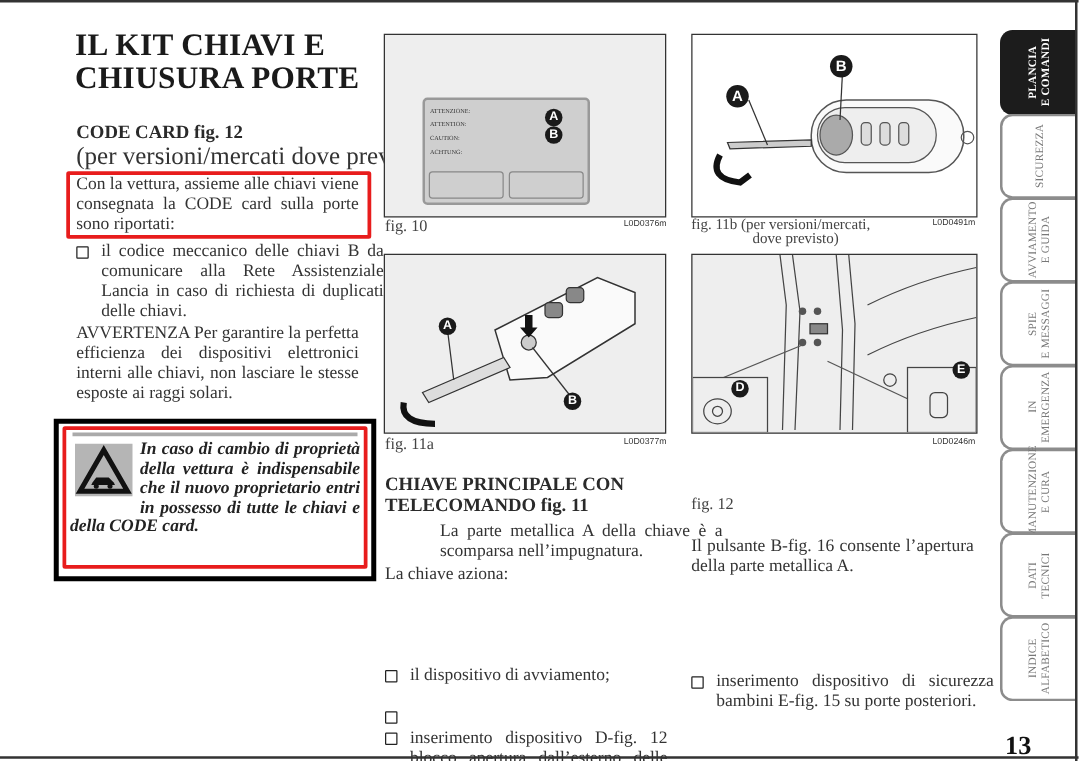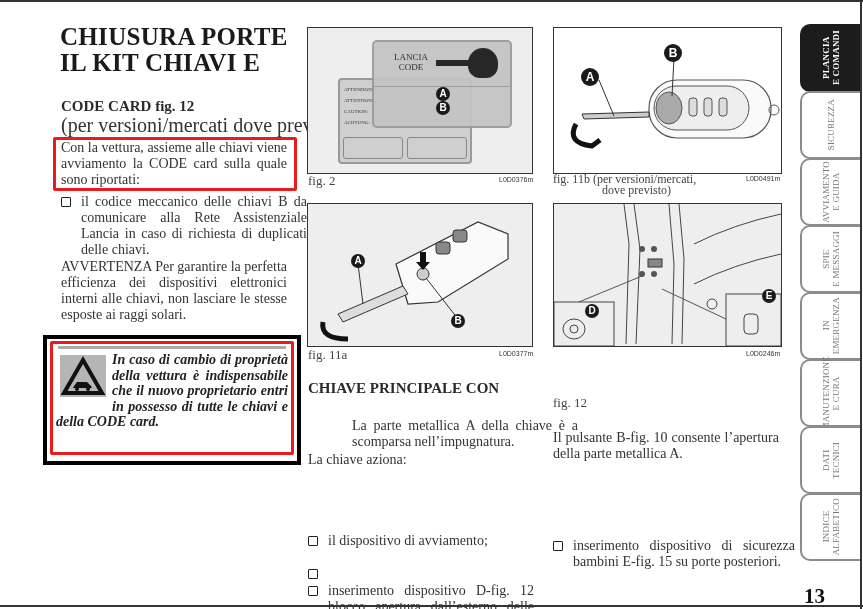--- a/index.html
+++ b/index.html
@@ -44,29 +44,29 @@
            font-family:"Liberation Sans",sans-serif; font-weight:bold; font-size:10px; line-height:14px; text-align:center; }
 </style>
 </head>
 <body>
 
 <div class="page-border-top"></div>
 <div class="page-border-bottom"></div>
 <div class="page-border-right"></div>
 
 <div class="title">
+  <div>IL KIT CHIAVI E</div>
   <div>CHIUSURA PORTE</div>
-  <div>IL KIT CHIAVI E</div>
 </div>
 
 <div class="abs sec-head" style="left:61px; top:98px;">CODE CARD fig. 12</div>
 <div class="abs txt" style="left:61px; top:117px; font-size:20px;">(per versioni/mercati dove previsto)</div>
 
 <div class="red-box" style="left:53px; top:137px; width:238px; height:48px;"></div>
-<div class="abs txt" style="left:61px; top:140px; width:226px; text-align:justify;">Con la vettura, assieme alle chiavi viene avviamento la CODE card sulla quale sono riportati:</div>
+<div class="abs txt" style="left:61px; top:140px; width:226px; text-align:justify;">Con la vettura, assieme alle chiavi viene consegnata la CODE card sulla porte sono riportati:</div>
 
 <div class="abs txt bullet" style="left:61px; top:194px; width:226px;">
   <span class="sq"></span>
   <span>il codice meccanico delle chiavi B da comunicare alla Rete Assistenziale Lancia in caso di richiesta di duplicati delle chiavi.</span>
 </div>
 
 <div class="abs txt" style="left:61px; top:259px; width:226px; text-align:justify;">AVVERTENZA Per garantire la perfetta efficienza dei dispositivi elettronici interni alle chiavi, non lasciare le stesse esposte ai raggi solari.</div>
 
 <div class="black-box" style="left:43px; top:335px; width:250px; height:122px;"></div>
 <div class="red-box" style="left:50px; top:341px; width:238px; height:108px;"></div>
@@ -90,33 +90,24 @@
   <div style="position:absolute; left:30px; top:50px; width:130px; height:82px; background:#cfcfcf; border:2px solid #999; border-radius:4px;">
     <div style="position:absolute; left:4px; top:4px; font-size:5px; font-family:'Liberation Serif',serif; line-height:11px; color:#333;">
       <div>ATTENZIONE:</div>
       <div>ATTENTION:</div>
       <div>CAUTION:</div>
       <div>ACHTUNG:</div>
     </div>
     <div style="position:absolute; left:3px; top:57px; width:58px; height:20px; border:1.5px solid #888; border-radius:3px;"></div>
     <div style="position:absolute; left:67px; top:57px; width:58px; height:20px; border:1.5px solid #888; border-radius:3px;"></div>
   </div>
-  <div style="position:absolute; left:64px; top:12px; width:136px; height:84px; background:#c4c4c4; opacity:0.93; border:2px solid #999; border-radius:5px;">
-    <div style="position:absolute; left:20px; top:10px; font-family:'Liberation Serif',serif; font-size:9px; line-height:10px; text-align:center; color:#222;">
-      <div>LANCIA</div>
-      <div>CODE</div>
-    </div>
-    <div style="position:absolute; left:62px; top:18px; width:34px; height:6px; background:#1a1a1a;"></div>
-    <div style="position:absolute; left:94px; top:6px; width:30px; height:30px; background:#1a1a1a; border-radius:50% 50% 40% 40%;"></div>
-    <div style="position:absolute; left:0; top:44px; width:136px; height:1px; background:#999;"></div>
-  </div>
   <div class="badge" style="left:128px; top:59px;">A</div>
   <div class="badge" style="left:128px; top:73px;">B</div>
 </div>
-<div class="fig-caption" style="left:308px; top:173px;">fig. 2</div>
+<div class="fig-caption" style="left:308px; top:173px;">fig. 10</div>
 <div class="fig-code" style="left:499px; top:176px;">L0D0376m</div>
 
 <div class="fig" style="left:307px; top:203px; width:224px; height:142px;">
   <svg width="224" height="142" viewBox="0 0 224 142">
     <path d="M88 60 L170 18 L200 30 L200 55 L130 98 L100 100 Z" fill="#fafafa" stroke="#333" stroke-width="1.2"></path>
     <path d="M30 110 L95 82 L100 90 L35 118 Z" fill="#ddd" stroke="#333" stroke-width="1"></path>
     <rect x="145" y="26" width="14" height="12" rx="3" fill="#888" stroke="#333"></rect>
     <rect x="128" y="38" width="14" height="12" rx="3" fill="#888" stroke="#333"></rect>
     <circle cx="115" cy="70" r="6" fill="#ccc" stroke="#333"></circle>
     <path d="M112 48 L118 48 L118 58 L122 58 L115 66 L108 58 L112 58 Z" fill="#111"></path>
@@ -125,20 +116,21 @@
     <path d="M15 118 Q12 135 40 135" fill="none" stroke="#111" stroke-width="5"></path>
   </svg>
   <div class="badge" style="left:43px; top:50px;">A</div>
   <div class="badge" style="left:143px; top:110px;">B</div>
 </div>
 <div class="fig-caption" style="left:308px; top:347px;">fig. 11a</div>
 <div class="fig-code" style="left:499px; top:350px;">L0D0377m</div>
 
 <div class="abs sec-head" style="left:308px; top:380px; line-height:17px;">
   <div>CHIAVE PRINCIPALE CON</div>
+  <div>TELECOMANDO fig. 11</div>
 </div>
 <div class="abs txt" style="left:308px; top:418px; width:226px; text-align:justify;margin-left:44px;">La parte metallica A della chiave è a scomparsa nell’impugnatura.</div>
 <div class="abs txt" style="left:308px; top:452px;">La chiave aziona:</div>
 <div class="abs txt bullet" style="left:308px; top:469px; width:206px;font-family:Liberation Serif, serif;">
   <span class="sq"></span>
   <span>il dispositivo di avviamento;</span>
 </div>
 <div class="abs txt bullet" style="left:308px; top:486px; width:206px;">
   <span class="sq"></span>
 </div>
@@ -195,21 +187,21 @@
   <div class="badge" style="left:31px; top:100px;">D</div>
   <div class="badge" style="left:208px; top:85px;">E</div>
 </div>
 <div class="fig-caption" style="left:553px; top:347px;margin-top:48px;">fig. 12</div>
 <div class="fig-code" style="left:746px; top:350px;">L0D0246m</div>
 
 <div class="abs txt bullet" style="left:553px; top:378px; width:222px;">
   <span class="sq"></span>
   <span>inserimento dispositivo di sicurezza bambini E-fig. 15 su porte posteriori.</span>
 </div>
-<div class="abs txt" style="left:553px; top:430px; width:226px; text-align:justify;">Il pulsante B-fig. 10 consente l’apertura della parte metallica A.</div>
+<div class="abs txt" style="left:553px; top:430px; width:226px; text-align:justify;">Il pulsante B-fig. 16 consente l’apertura della parte metallica A.</div>
 
 <div class="tabs">
   <div class="tab active" style="top:0; height:64px;">
       <span class="tab-label">PLANCIA
 E COMANDI</span>
     </div>
   <div class="tab" style="top:67px; height:64px;">
       <span class="tab-label">SICUREZZA</span>
     </div>
   <div class="tab" style="top:134px; height:64px;">

